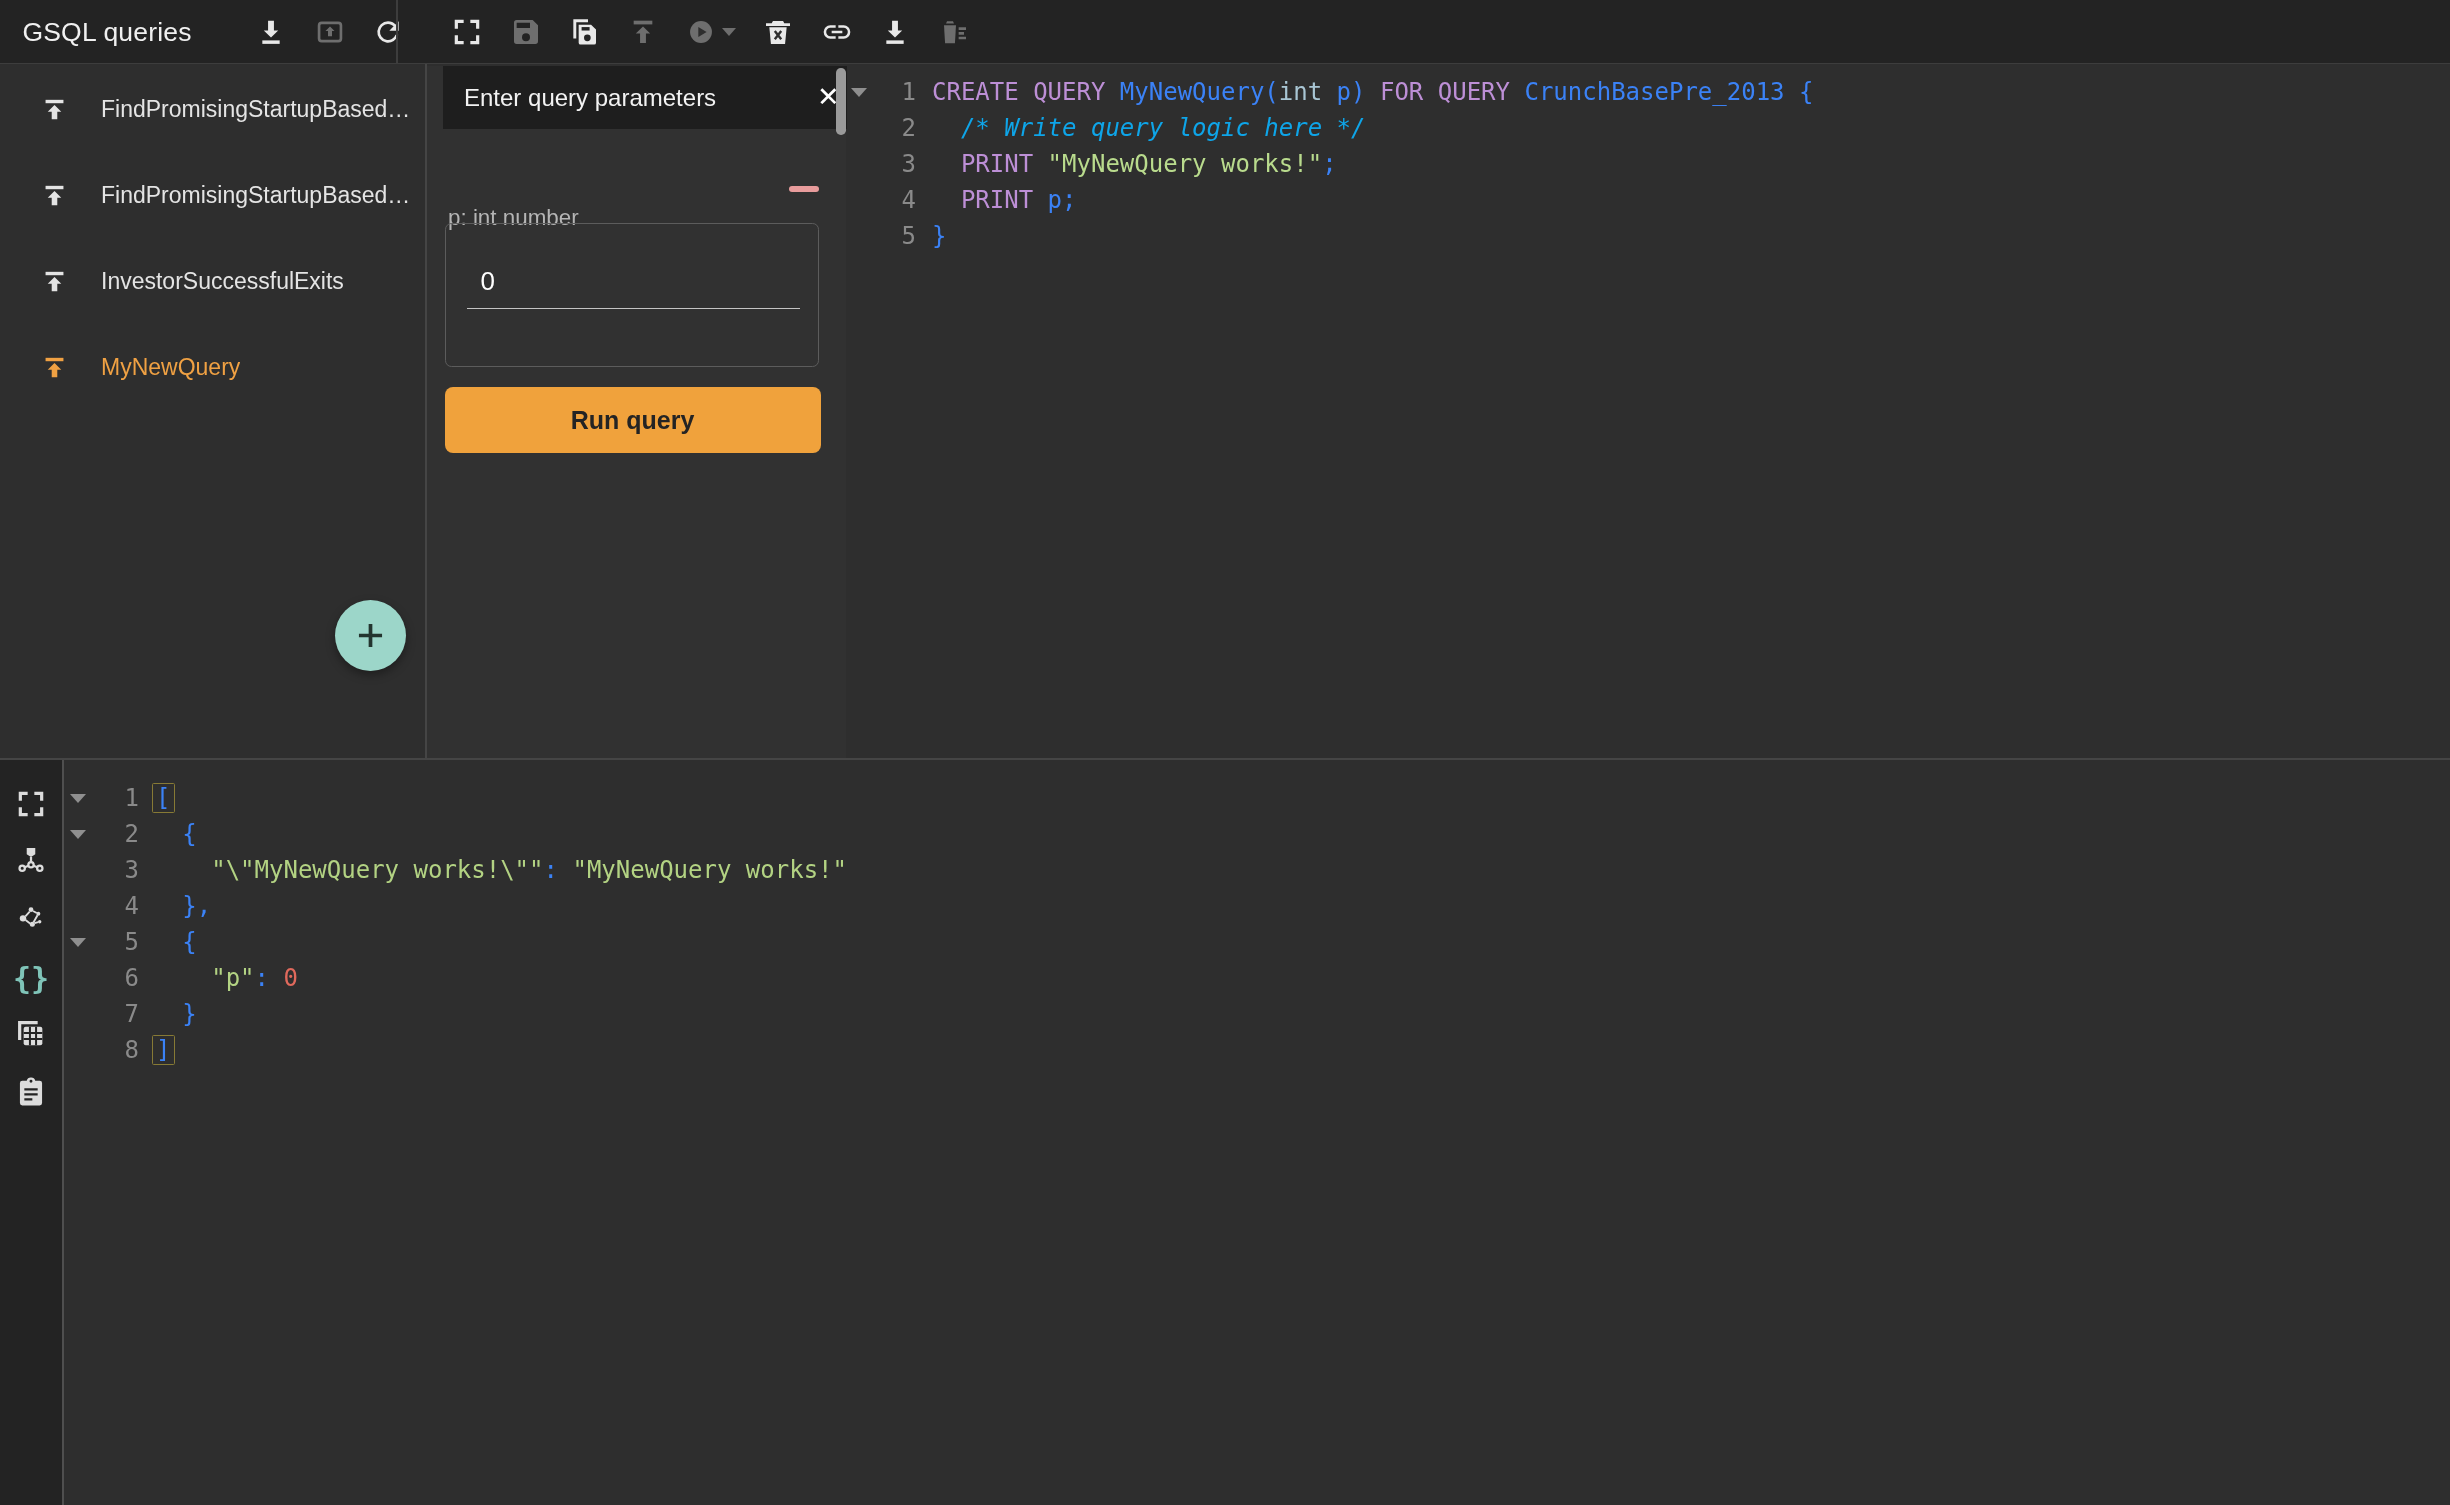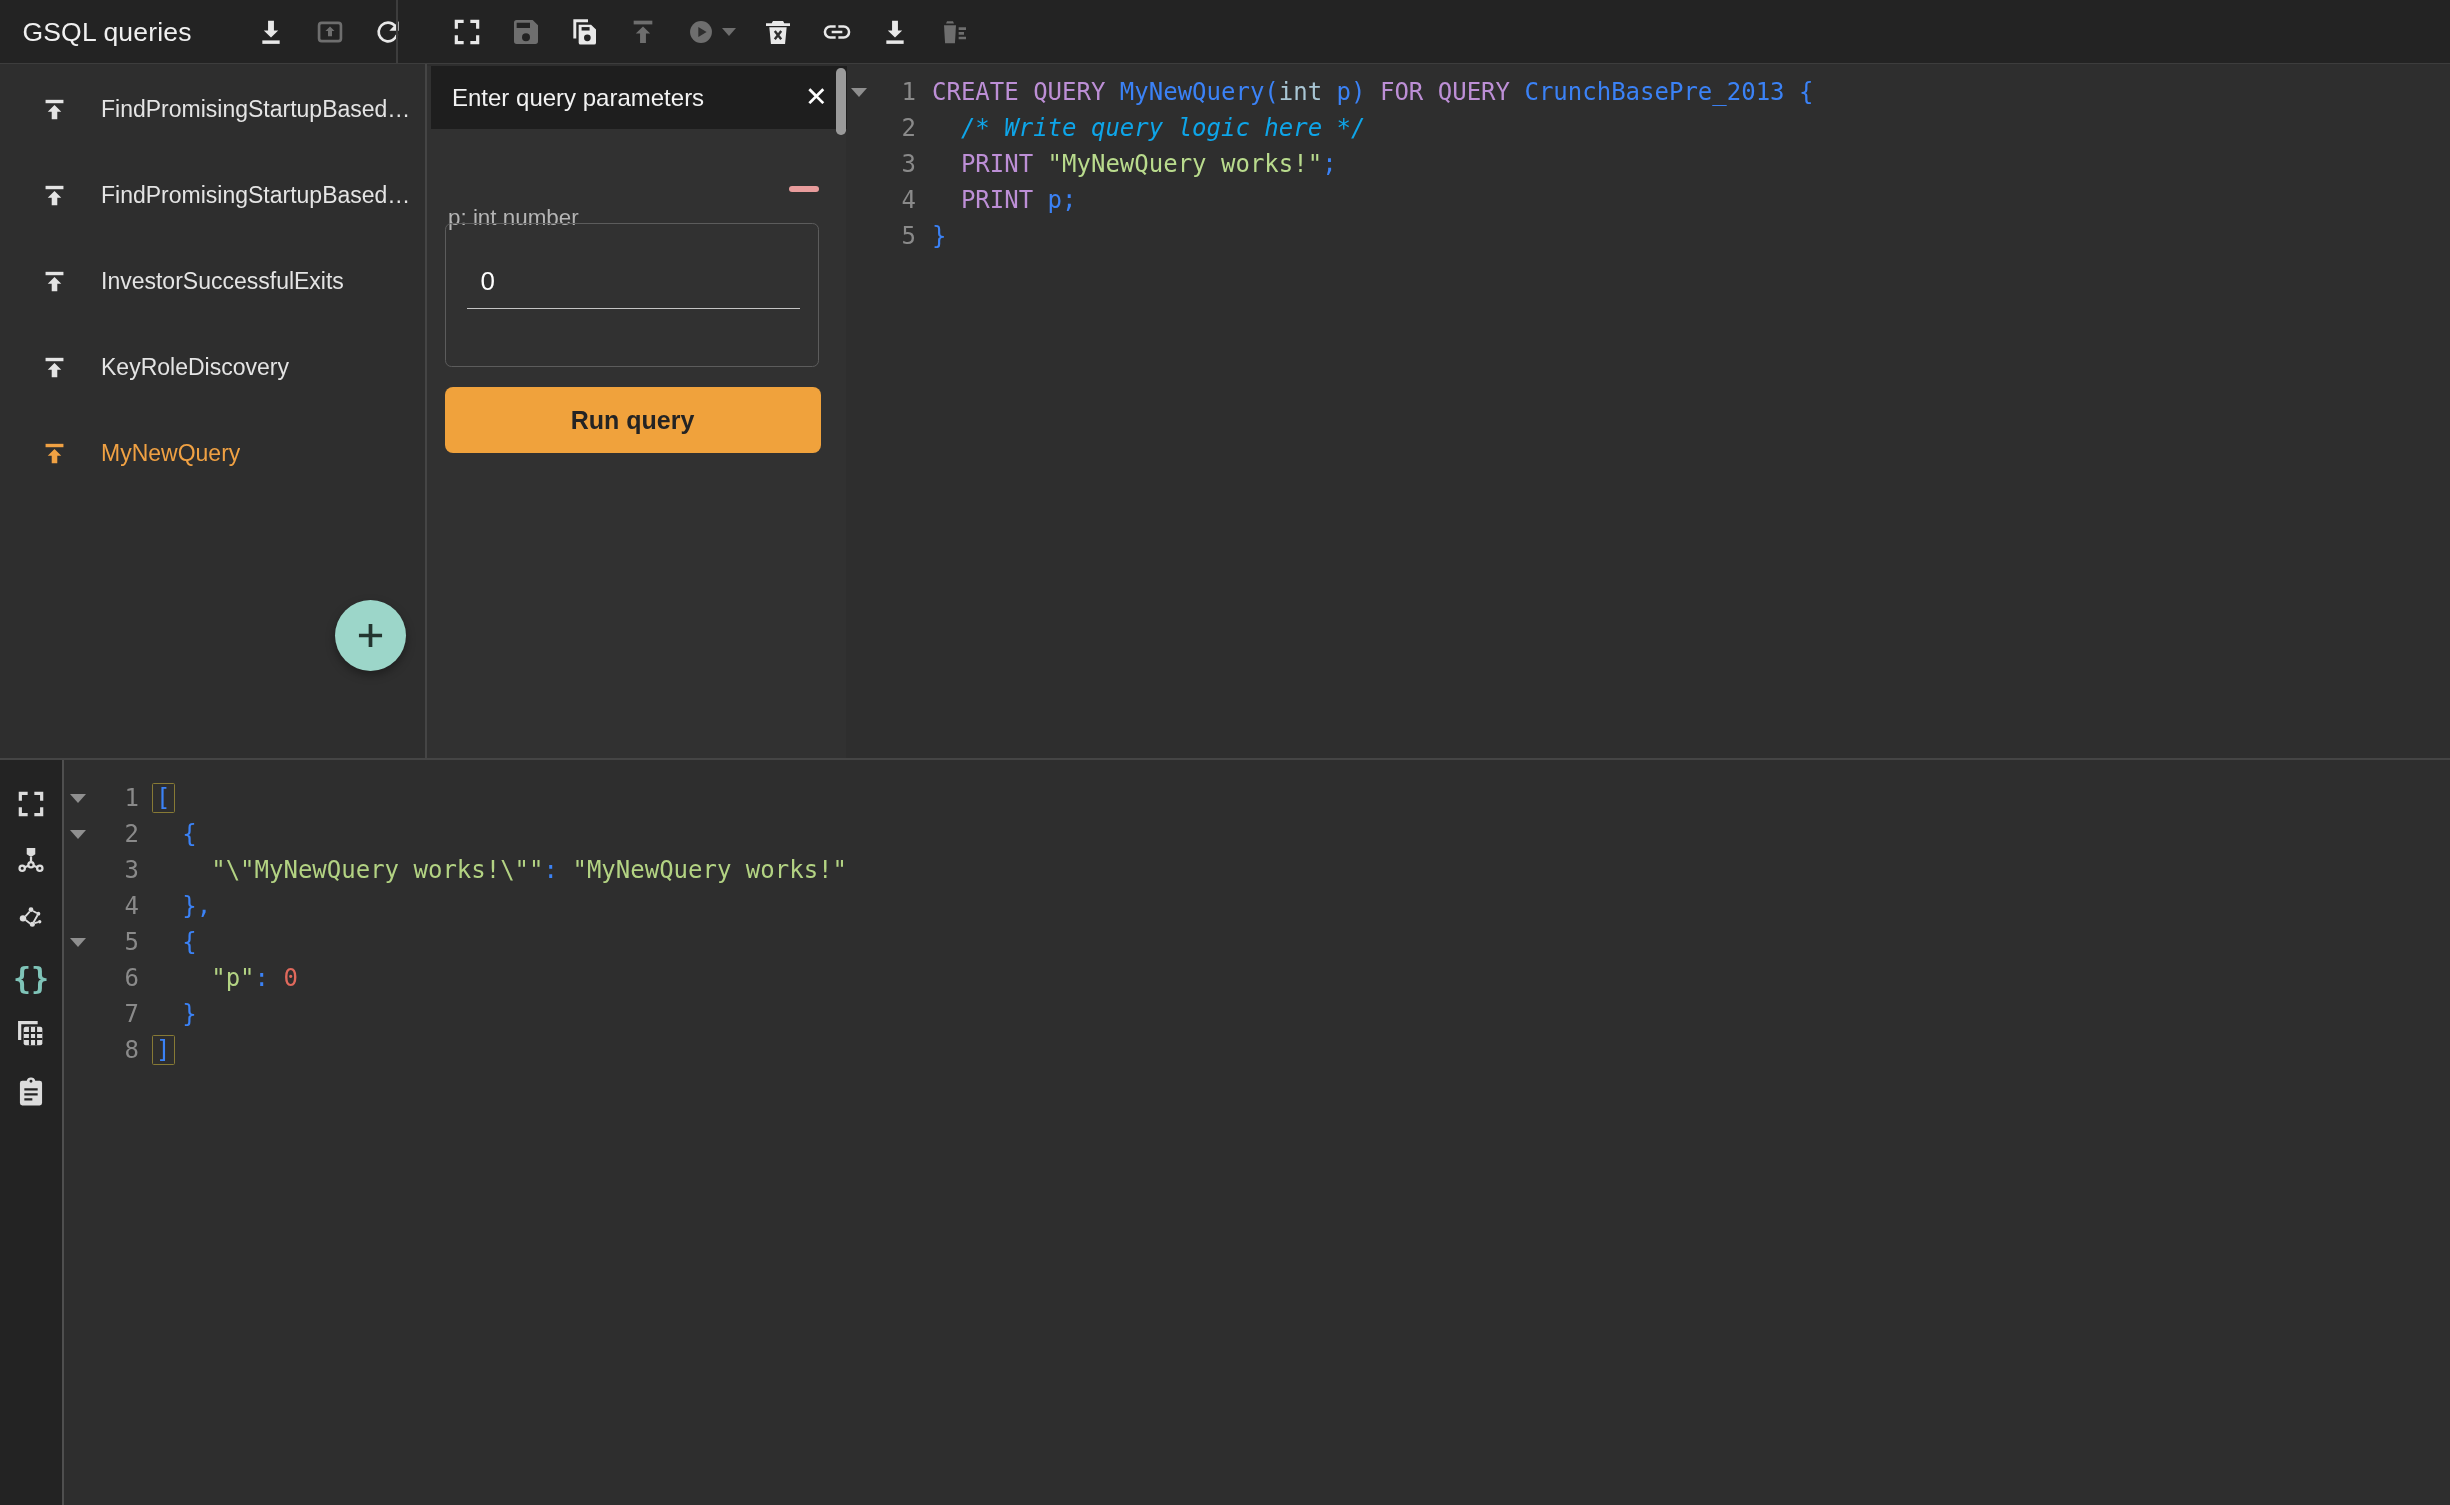--- a/index.html
+++ b/index.html
@@ -33,21 +33,21 @@
                  text-overflow:ellipsis;max-width:313px;}
   .sitem.active{color:#F0A143;}
   #fab{position:absolute;left:335px;top:600px;width:71px;height:71px;border-radius:50%;
        background:#9CD6C9;display:flex;align-items:center;justify-content:center;cursor:pointer;
        box-shadow:0 4px 9.6px rgba(0,0,0,.35);}
   #fab svg{width:37px;height:37px;}
   #v-divider{position:absolute;left:425px;top:64px;width:1.6px;height:694px;background:#454545;}
 
   
   #param-panel{position:absolute;left:427px;top:66px;width:419px;height:693px;background:#313131;}
-  #param-header{position:absolute;left:4px;top:0;width:419px;height:63px;background:#1e1e1e;}
+  #param-header{position:absolute;left:16px;top:0;width:419px;height:63px;background:#1e1e1e;}
   #param-title{position:absolute;left:21px;top:0;height:63px;line-height:63px;color:#f2f2f2;font-size:24px;}
   #param-close{position:absolute;right:22.4px;top:0;height:63px;line-height:63px;color:#ffffff;
                font-size:27px;cursor:pointer;}
   #param-scrollthumb{position:absolute;right:0;top:1.6px;width:9.6px;height:67px;background:#9a9a9a;
                border-radius:4.8px;cursor:pointer;}
   #param-label{position:absolute;left:21px;top:111px;color:#b5b5b5;font-size:22.4px;margin-top:28px;}
   #param-remove{position:absolute;right:27px;top:120px;width:30.5px;height:5.6px;border-radius:3.2px;
                background:#E89C9C;cursor:pointer;}
   #param-card{position:absolute;left:18.4px;top:157px;width:374px;height:144px;border:0.8px solid #5c5c5c;
               border-radius:6.4px;box-sizing:border-box;}
@@ -193,27 +193,20 @@
         </svg></span>
       <span class="qlabel">FindPromisingStartupBased…</span>
     </div>
     <div class="sitem">
       <span class="qicon"><svg viewBox="0 0 24 24">
           <rect x="4.6" y="4" width="14.8" height="2.8" fill="currentColor"></rect>
           <path d="M12 8.2l5.6 5.6h-3.3V20h-4.6v-6.2H6.4z" fill="currentColor"></path>
         </svg></span>
       <span class="qlabel">InvestorSuccessfulExits</span>
     </div>
-    <div class="sitem">
-      <span class="qicon"><svg viewBox="0 0 24 24">
-          <rect x="4.6" y="4" width="14.8" height="2.8" fill="currentColor"></rect>
-          <path d="M12 8.2l5.6 5.6h-3.3V20h-4.6v-6.2H6.4z" fill="currentColor"></path>
-        </svg></span>
-      <span class="qlabel">KeyRoleDiscovery</span>
-    </div>
     <div class="sitem active">
       <span class="qicon"><svg viewBox="0 0 24 24">
           <rect x="4.6" y="4" width="14.8" height="2.8" fill="currentColor"></rect>
           <path d="M12 8.2l5.6 5.6h-3.3V20h-4.6v-6.2H6.4z" fill="currentColor"></path>
         </svg></span>
       <span class="qlabel">MyNewQuery</span>
     </div>
   </div>
 <div id="fab">
   <svg viewBox="0 0 24 24">

